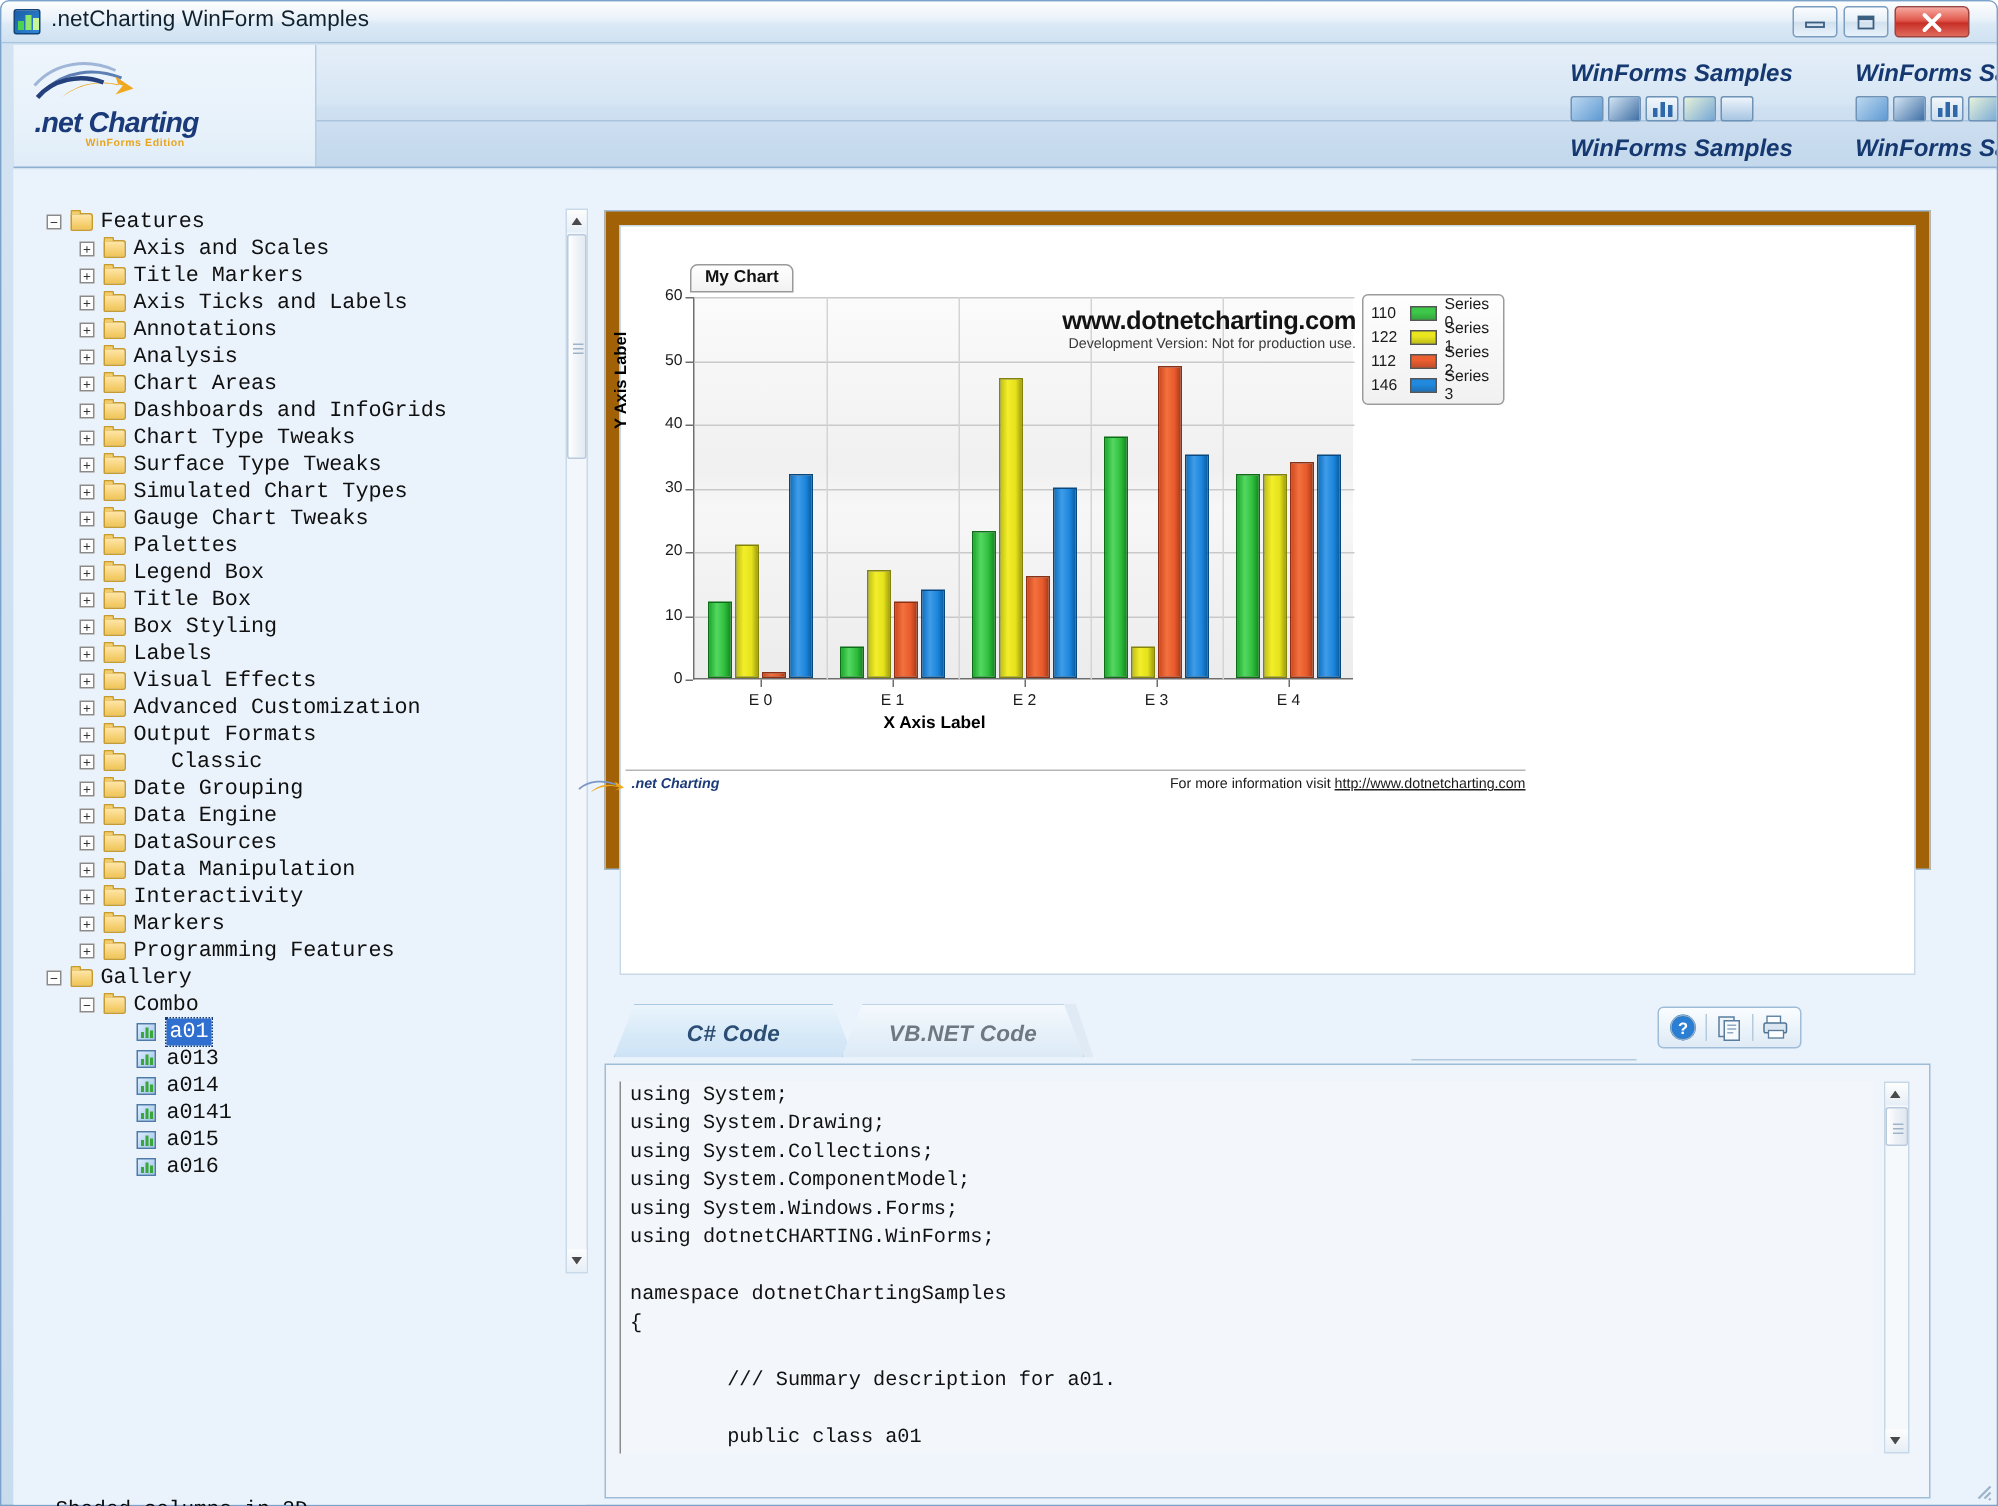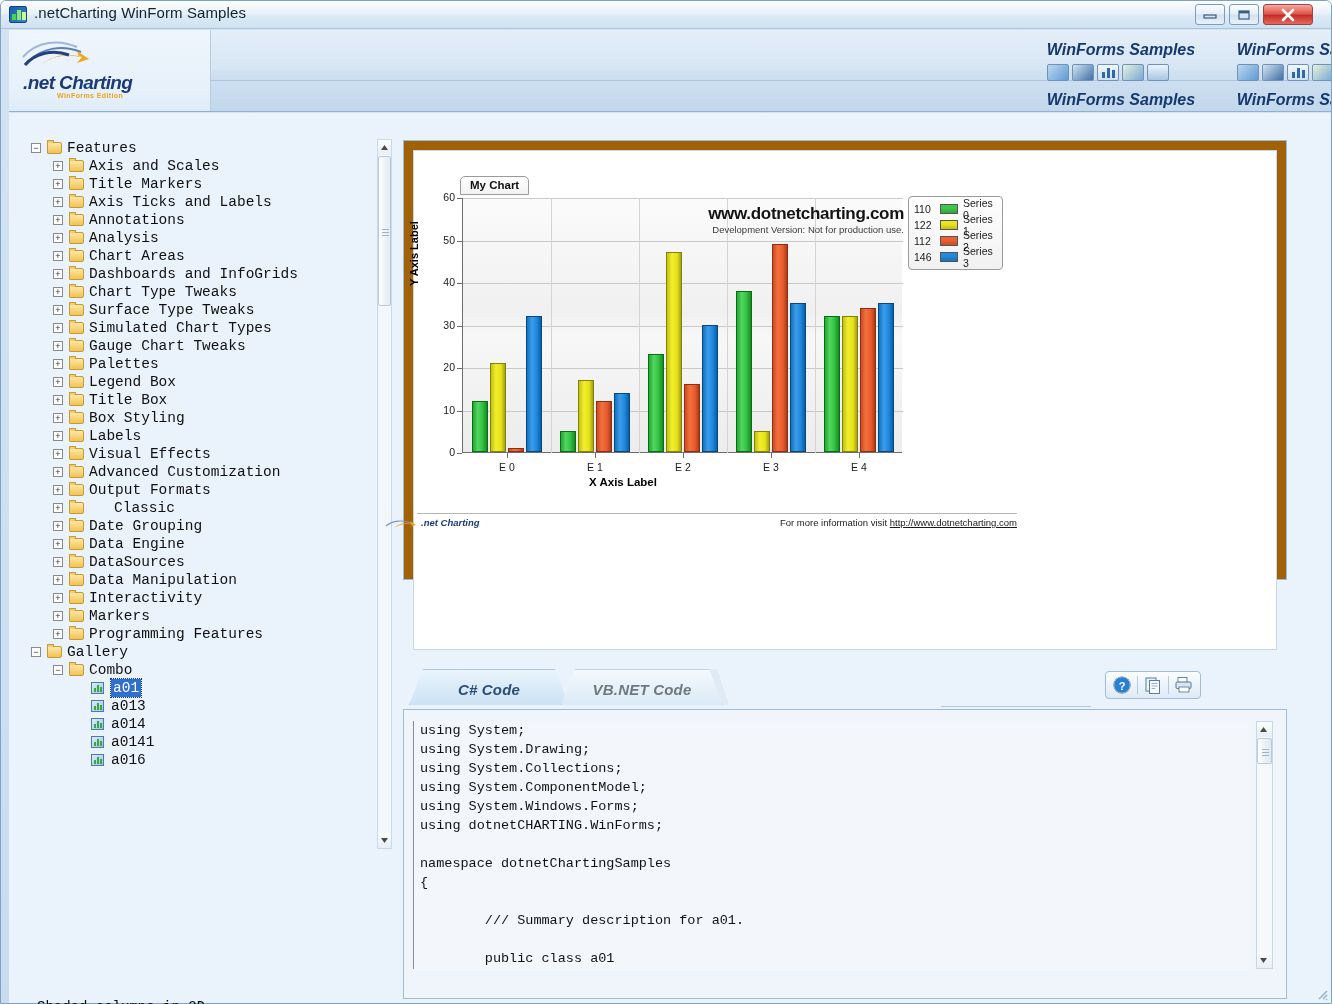--- a/index.html
+++ b/index.html
@@ -687,20 +687,28 @@
             </span>
             <span class="lbl" style="left: 88px;">a014</span>
           </div>
           <div class="tnode">
             <span class="chartico" style="left: 68px;">
               <b style="left:2px;height:4px"></b>
               <b style="left:5px;height:7px"></b>
               <b style="left:8px;height:5px"></b>
             </span>
             <span class="lbl" style="left: 88px; text-align: right;">a0141</span>
+          </div>
+          <div class="tnode">
+            <span class="chartico" style="left: 68px;">
+              <b style="left:2px;height:4px"></b>
+              <b style="left:5px;height:7px"></b>
+              <b style="left:8px;height:5px"></b>
+            </span>
+            <span class="lbl" style="left: 88px;">a015</span>
           </div>
           <div class="tnode">
             <span class="chartico" style="left: 68px;">
               <b style="left:2px;height:4px"></b>
               <b style="left:5px;height:7px"></b>
               <b style="left:8px;height:5px"></b>
             </span>
             <span class="lbl" style="left: 88px;">a016</span>
           </div>
         </div>

